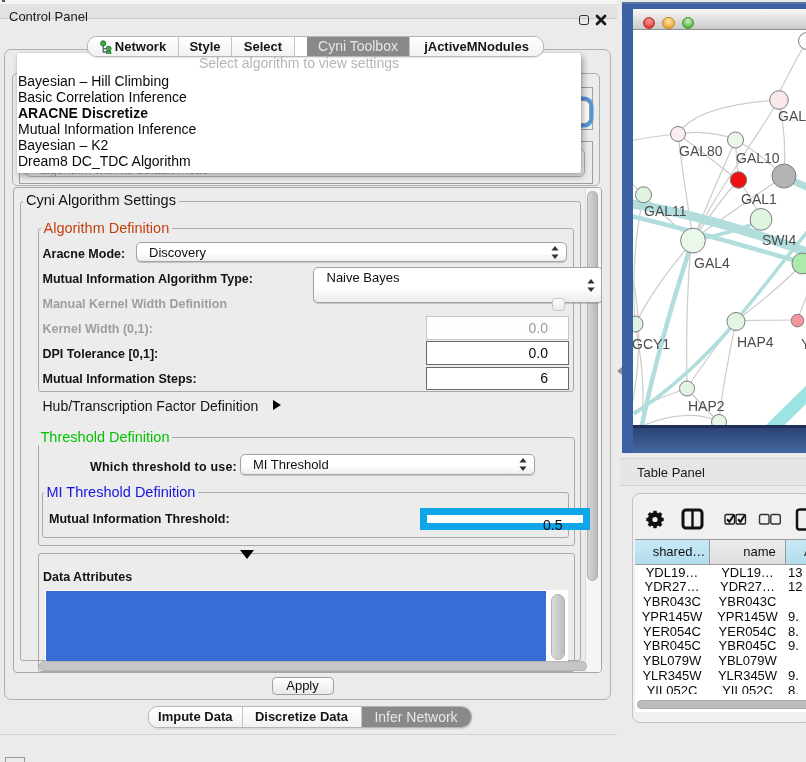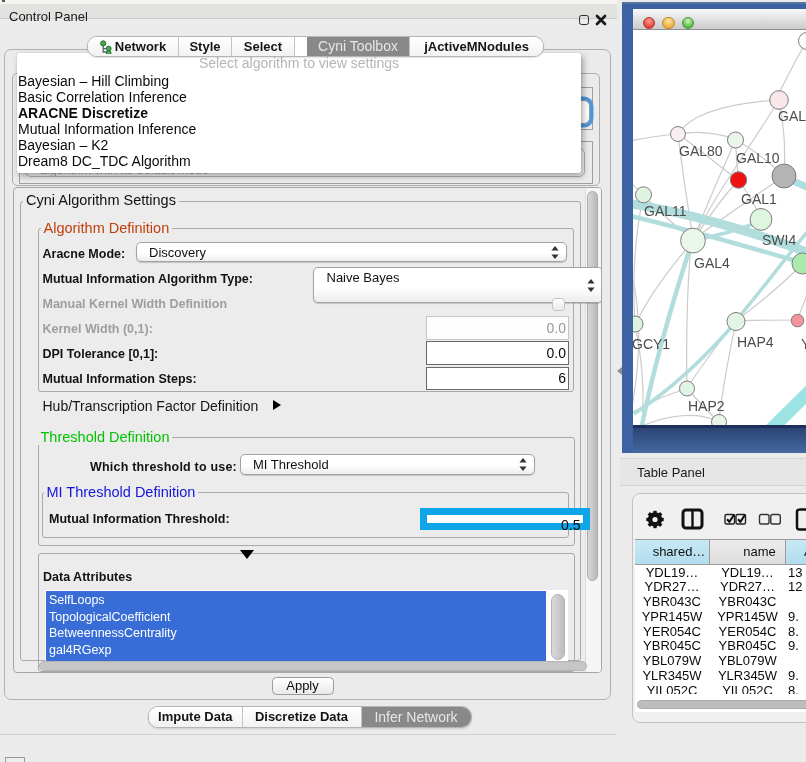--- a/index.html
+++ b/index.html
@@ -3,21 +3,21 @@
 <meta charset="utf-8">
 <style>
 * { margin:0; padding:0; box-sizing:border-box; }
 html,body { width:806px; height:762px; overflow:hidden; }
 body { background:#ebebeb; font-family:"Liberation Sans", sans-serif; position:relative; }
 .abs { position:absolute; }
 .lbl { position:absolute; font-size:12.5px; font-weight:bold; color:#131313; white-space:nowrap; }
 .dis { color:#9e9e9e; }
 .combo { position:absolute; background:linear-gradient(#ffffff 55%,#ededed); border:1px solid #a3a3a3; border-radius:5px; box-shadow:0 1px 1px rgba(0,0,0,0.18); font-size:13px; color:#111; white-space:nowrap; }
 .combo .ar { position:absolute; right:7px; top:50%; width:8px; height:13px; margin-top:-6.5px; }
-.fld { position:absolute; background:#fff; text-align:right; font-size:14px; padding-right:2px; color:#0a0a0a; }
+.fld { position:absolute; background:#fff; text-align:right; font-size:14px; padding-right:20px; color:#0a0a0a; }
 .fstitle { position:absolute; background:#ececec; padding:0 3px; font-size:14.5px; white-space:nowrap; line-height:15px; color:#111; }
 .seg { position:absolute; display:flex; border:1px solid #b5b5b5; border-radius:10px; overflow:hidden; background:#fff; box-shadow:0 1px 2px rgba(0,0,0,0.12); }
 .seg div { font-size:13px; font-weight:bold; color:#151515; text-align:center; background:linear-gradient(#ffffff,#f2f2f2); border-right:1px solid #c4c4c4; }
 .seg div:last-child { border-right:none; }
 .seg div.sel { background:#898989; color:#e7e7e7; font-weight:normal; font-size:14px; }
 </style>
 </head>
 <body>
 
 <div class="abs" id="cpwin" style="left:0;top:0;width:617px;height:735px;background:#ebebeb;">
@@ -94,21 +94,20 @@
     <div class="fstitle" style="left:30px;top:296.5px;color:#1414dd;">MI Threshold Definition</div>
     <div class="lbl" style="left:35.5px;top:324px;">Mutual Information Threshold:</div>
     <div class="fld" style="left:406px;top:320px;width:170px;height:22px;border:7px solid #0ea5e9;line-height:20px;">0.5</div>
 
     <div class="abs" style="left:24.5px;top:364.5px;width:536.5px;height:119px;border:1px solid #a9a9a9;border-radius:3px;"></div>
     <div class="abs" style="left:226px;top:362px;width:0;height:0;border-left:7.5px solid transparent;border-right:7.5px solid transparent;border-top:9px solid #000;"></div>
     <div class="lbl" style="left:29.5px;top:382px;">Data Attributes</div>
 
     <div class="abs" style="left:31px;top:401.5px;width:523px;height:73px;background:#fff;"></div>
     <div class="abs" style="left:32.3px;top:403.4px;width:500.6px;height:70px;background:#386dd8;"></div>
-    <div class="abs" style="left:35.5px;top:404px;font-size:12.5px;line-height:16.7px;color:#fff;white-space:nowrap;">SelfLoops<br>TopologicalCoefficient<br>BetweennessCentrality<br>gal4RGexp</div>
     <div class="abs" style="left:537px;top:405.5px;width:14px;height:66px;border-radius:7px;background:linear-gradient(to right,#dadada,#bdbdbd);border:1px solid #b2b2b2;"></div>
 
     <div class="abs" style="left:25px;top:473px;width:548px;height:9.5px;border-radius:5px;background:#c6c6c6;border:1px solid #b4b4b4;"></div>
   </div>
 
   <div class="abs" style="left:271.5px;top:677px;width:62px;height:17.5px;border:1px solid #9c9c9c;border-radius:4.5px;background:linear-gradient(#ffffff,#e9e9e9);text-align:center;line-height:16px;font-size:13px;color:#0d0d0d;">Apply</div>
 
   <div class="seg" style="left:148px;top:706px;height:22px;">
     <div style="width:93.5px;line-height:20px;">Impute Data</div>
     <div style="width:119px;line-height:20px;">Discretize Data</div>

